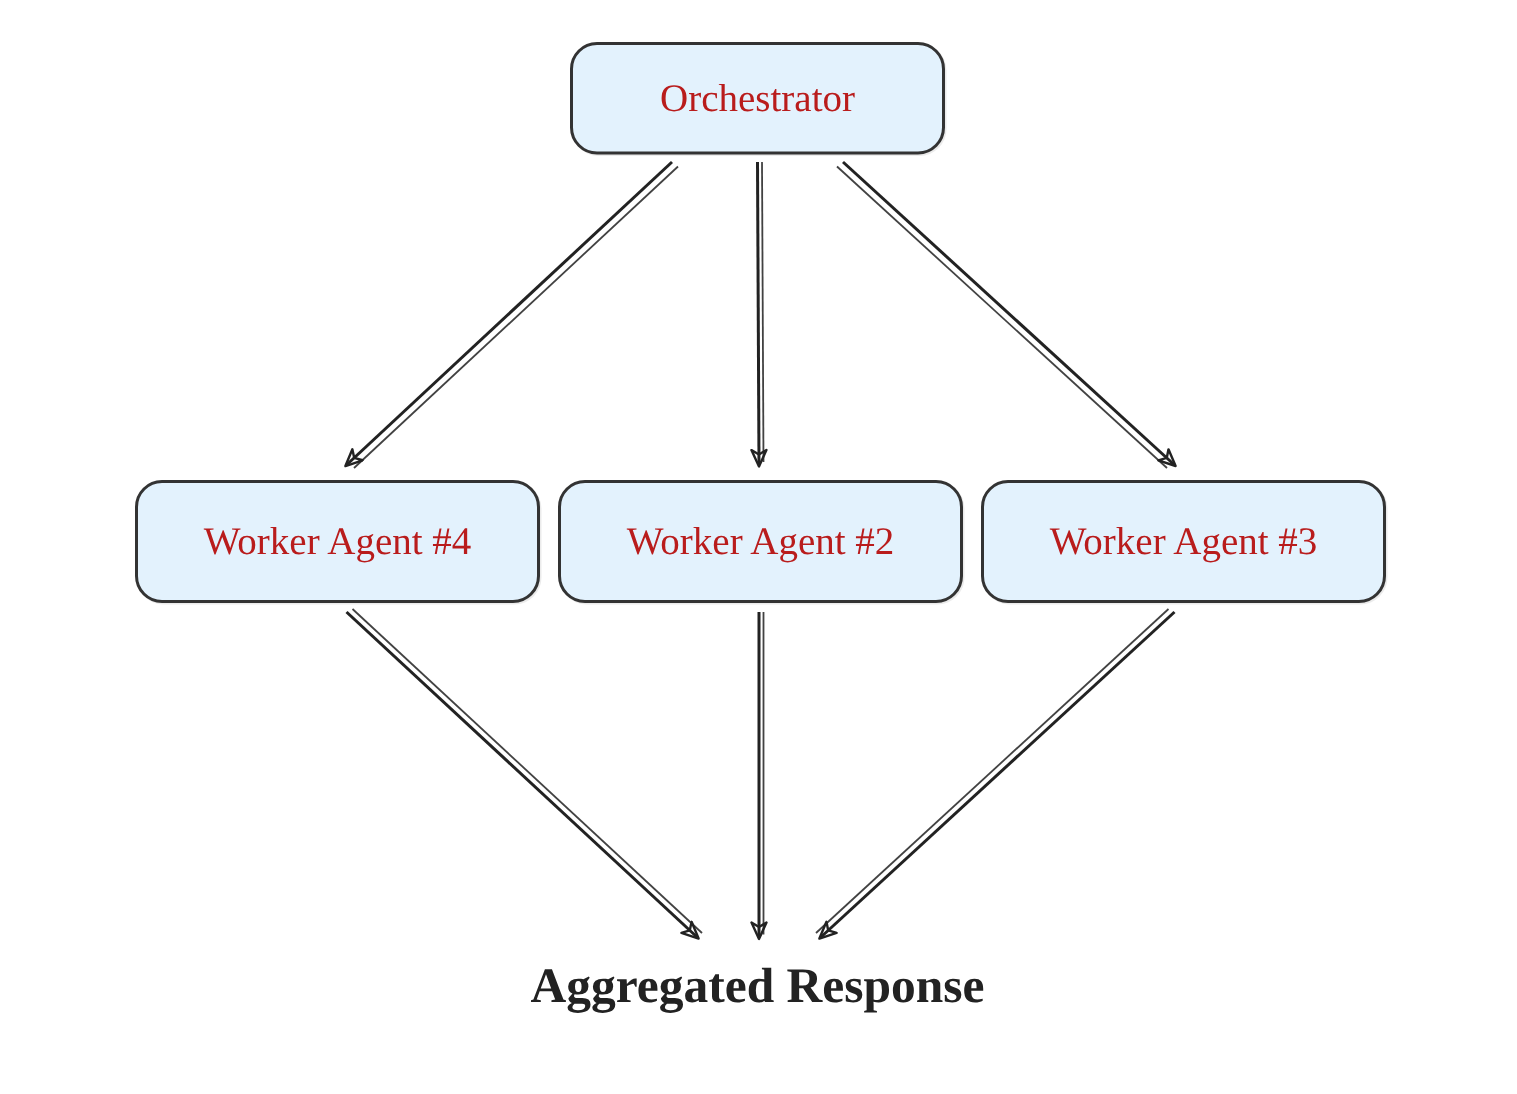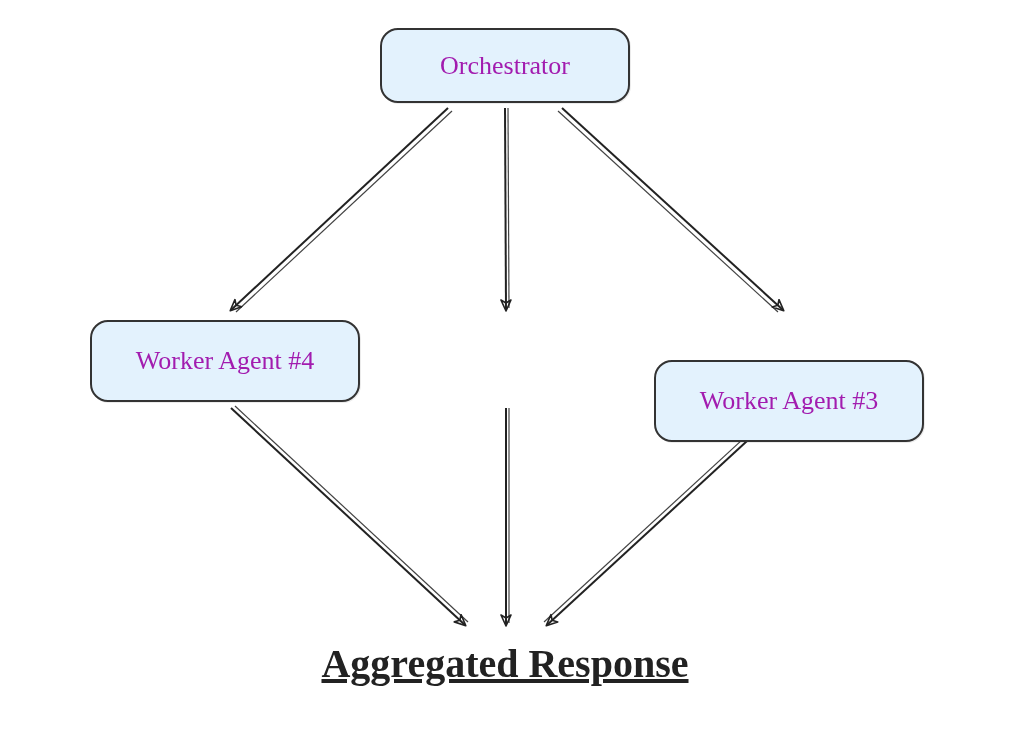--- a/index.html
+++ b/index.html
@@ -21,21 +21,21 @@
     }
     .node {
       position: absolute;
       background: #e3f2fd;
       border: 2px solid #333;
       border-radius: 18px;
       display: flex;
       align-items: center;
       justify-content: center;
       font-size: 26px;
-      color: #a21caf;
+      color: #b91c1c;
       padding: 12px 22px;
       box-shadow: 1px 1px 0 rgba(0,0,0,0.08);
     }
     .node-orchestrator {
       left: 380px;
       top: 28px;
       width: 250px;
       height: 75px;
     }
     .node-worker1 {
@@ -48,32 +48,30 @@
       left: 372px;
       top: 320px;
       width: 270px;
       height: 82px;
     }
     .node-worker3 {
       left: 654px;
       top: 320px;
       width: 270px;
       height: 82px;
-      margin-top: 40px;
     }
     .output-label {
       position: absolute;
       left: 270px;
       top: 640px;
       width: 470px;
       text-align: center;
-      font-size: 40px;
+      font-size: 33px;
       font-weight: bold;
       color: #222;
-      text-decoration: underline;
     }
     svg.arrows {
       position: absolute;
       left: 0;
       top: 0;
       width: 1011px;
       height: 729px;
       pointer-events: none;
     }
   </style>
@@ -109,20 +107,23 @@
   </svg>
 
   <div class="node node-orchestrator">
     <span>Orchestrator</span>
   </div>
 
   <div class="node node-worker1">
     <span>Worker Agent #4</span>
   </div>
 
+  <div class="node node-worker2">
+    <span>Worker Agent #2</span>
+  </div>
 
   <div class="node node-worker3">
     <span>Worker Agent #3</span>
   </div>
 
   <div class="output-label">
     <span>Aggregated Response</span>
   </div>
 
 </div>

